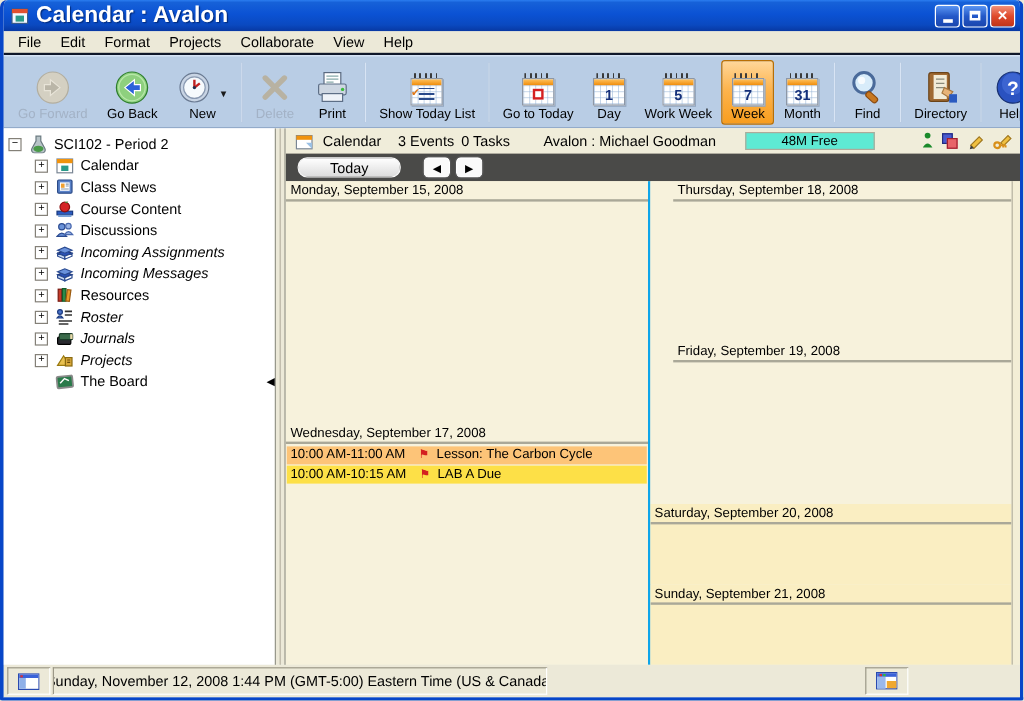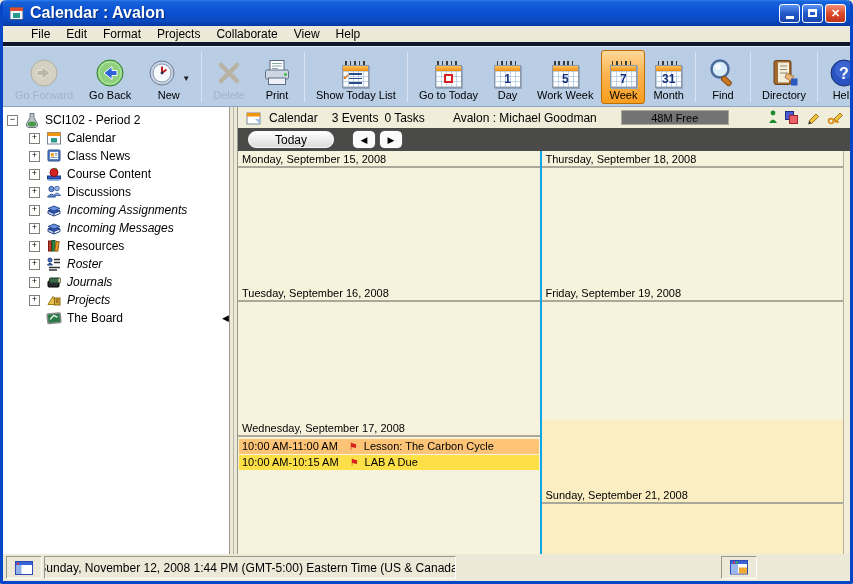--- a/index.html
+++ b/index.html
@@ -9,32 +9,32 @@
     border:3px solid #0846c8; border-top:none; border-radius:6px 6px 2px 2px;
     overflow:hidden; background:#b9cde5;
   }
   
   .titlebar {
     height:26px; flex:0 0 26px; display:flex; align-items:center; padding:0 4px 0 6px;
     background:linear-gradient(180deg,#2b7df0 0%,#1661d8 8%,#0b52d4 45%,#0a49c0 80%,#0838a2 100%);
     border-radius:4px 4px 0 0;
   }
   .title-icon { width:16px; height:16px; margin-right:5px; flex:0 0 auto; }
-  .title-text { color:#fff; font-weight:bold; font-size:16px; text-shadow:1px 1px 1px #012a7c; flex:1; white-space:nowrap; overflow:hidden; }
+  .title-text { color:#fff; font-weight:bold; font-size:19px; text-shadow:1px 1px 1px #012a7c; flex:1; white-space:nowrap; overflow:hidden; }
   .win-controls { display:flex; gap:2px; }
   .win-btn {
     width:21px; height:19px; border:1px solid #fff; border-radius:3px;
     display:flex; align-items:center; justify-content:center; color:#fff; font-size:11px; font-weight:bold;
     background:linear-gradient(180deg,#5a95f2,#2358c8 50%,#1a46ae);
   }
   .win-btn.close { background:linear-gradient(180deg,#f29078,#df4a2c 50%,#c03418); }
   .min-glyph { display:block; width:8px; height:3px; background:#fff; margin-top:9px; }
   .max-glyph { display:block; width:9px; height:8px; border:2px solid #fff; border-top-width:3px; }
   
-  .menubar { height:20px; flex:0 0 20px; background:#ece9d8; display:flex; align-items:center; padding-left:20px; border-bottom:4px solid #0f172a; }
+  .menubar { height:20px; flex:0 0 20px; background:#ece9d8; display:flex; align-items:center; padding-left:4px; border-bottom:2px solid #0f172a; }
   .menu-item { font-size:12px; color:#000; padding:2px 8px; }
   
   .toolbar { height:61px; flex:0 0 61px; background:#b9cde5; border-top:1px solid #dfeafa; border-bottom:1px solid #8ba4c4; display:flex; align-items:stretch; padding:3px 2px 2px 4px; }
   .tb-btn { display:flex; flex-direction:column; align-items:center; justify-content:flex-end; padding:1px 7px 2px 7px; border:1px solid transparent; border-radius:3px; }
   .tb-btn .tb-label { font-size:11px; color:#000; margin-top:1px; white-space:nowrap; }
   .tb-btn.disabled .tb-label { color:#a3b2c6; }
   .tb-btn.selected { background:linear-gradient(180deg,#ffd79a,#fdb44e 45%,#f89d1e); border:1px solid #b96f04; }
   .tb-sep { width:1px; background:#8fa6c4; border-right:1px solid #d8e4f4; margin:2px 3px; }
   .tb-iconrow { display:flex; align-items:center; }
   .dd-arrow { font-size:8px; color:#1a1a1a; margin-left:5px; margin-top:10px; }
@@ -62,40 +62,40 @@
   .tree-ico { width:16px; height:16px; flex:0 0 16px; margin-right:5px; }
   .tree-label.it { font-style:italic; }
   
   .splitter { width:9px; flex:0 0 9px; background:#ece9d8; border-left:1px solid #98988c; border-right:1px solid #98988c; position:relative; }
   .splitter::before { content:""; position:absolute; left:3px; top:0; bottom:0; width:1px; background:#b8b4a4; }
   .collapse-arrow { position:absolute; left:-8px; top:46%; font-size:9px; color:#000; }
   
   .main { flex:1; display:flex; flex-direction:column; min-width:0; background:#f6f1dc; }
   .infobar { height:21px; flex:0 0 21px; background:#f0edda; display:flex; align-items:center; font-size:12px; padding:0 6px 0 8px; }
   .infobar .lbl { margin-right:14px; white-space:nowrap; }
-  .free-box { background:#737373; border:1px solid #aeaa9a; height:15px; min-width:108px; font-size:11px; display:flex; align-items:center; justify-content:center; padding:0 10px; margin-left:10px; }
+  .free-box { background:#5eead4; border:1px solid #aeaa9a; height:15px; min-width:108px; font-size:11px; display:flex; align-items:center; justify-content:center; padding:0 10px; margin-left:10px; }
   .info-icons { margin-left:auto; display:flex; align-items:center; gap:7px; }
   .mini-ico { width:16px; height:16px; }
   .layers-ico { position:relative; width:14px; height:14px; }
   .layers-ico .back { position:absolute; left:0; top:0; width:9px; height:9px; background:#4a5ad0; border:1px solid #202a80; }
   .layers-ico .front { position:absolute; left:4px; top:4px; width:9px; height:9px; background:#e86468; border:1px solid #a02030; }
   
   .datebar { height:23px; flex:0 0 23px; background:#4a4a48; display:flex; align-items:center; padding:0 6px 0 10px; }
   .date-range { color:#fff; font-weight:bold; font-size:12px; flex:1; white-space:nowrap; overflow:hidden; }
   .today-btn { width:86px; height:17px; border-radius:8px; border:1px solid #f8f8f8; background:linear-gradient(180deg,#ffffff,#dcdcdc); color:#000; font-size:12px; display:flex; align-items:center; justify-content:center; margin-right:14px; }
   .nav-btn { width:22px; height:17px; border-radius:4px; background:#fafafa; border:1px solid #fff; outline:1px solid #555; display:flex; align-items:center; justify-content:center; font-size:9px; color:#000; margin-left:5px; }
   
   .grid { flex:1; display:flex; min-height:0; }
   .col { flex:1; display:flex; flex-direction:column; min-width:0; }
   .col.left { border-right:2px solid #0ea5e9; }
   .scroll-strip { flex:0 0 7px; background:#f3eed6; border-left:1px solid #b5b1a0; }
   .day { display:flex; flex-direction:column; overflow:hidden; background:#f7f2dc; }
   .day.weekend { background:#faeec2; }
   .day.h3 { flex:2 1 0; }
-  .day.h2 { flex:2 1 0; }
+  .day.h2 { flex:2 1 0;padding-left:19px; }
   .day.h1 { flex:1 1 0; }
   .day-header { flex:0 0 17px; font-size:11px; color:#000; padding:2px 0 0 4px; border-bottom:2px solid #aaa898; white-space:nowrap; }
   .day-body { flex:1; padding:2px 1px 0 1px; }
   .event { height:15px; line-height:15px; font-size:11px; color:#000; padding-left:3px; margin-bottom:1px; white-space:nowrap; overflow:hidden; }
   .event.orange { background:#fdc478; }
   .event.blue { background:#fde047; }
   .ev-time { margin-right:4px; }
   .flag-ico { color:#d42020; font-size:10px; margin:0 6px 0 7px; }
   
   .statusbar { height:27px; flex:0 0 27px; background:#ece9d8; display:flex; align-items:stretch; padding:2px 3px; gap:2px; }
@@ -433,24 +433,20 @@
             <span>▶</span>
           </div>
       </div>
 
       <div class="grid">
         <div class="col left">
           <div class="day h3">
             <div class="day-header">Monday, September 15, 2008</div>
           </div>
           <div class="day h3">
-            <div class="day-header">Tuesday, September 16, 2008</div>
-            <div class="day-body"></div>
-          </div>
-          <div class="day h3">
             <div class="day-header">Wednesday, September 17, 2008</div>
             <div class="day-body">
               <div class="event orange">
                 <span class="ev-time">10:00 AM-11:00 AM</span><span class="flag-ico">⚑</span><span>Lesson: The Carbon Cycle</span>
               </div>
               <div class="event blue">
                 <span class="ev-time">10:00 AM-10:15 AM</span><span class="flag-ico">⚑</span><span>LAB A Due</span>
               </div>
             </div>
           </div>
@@ -458,20 +454,21 @@
         <div class="col right">
           <div class="day h2">
             <div class="day-header">Thursday, September 18, 2008</div>
             <div class="day-body"></div>
           </div>
           <div class="day h2">
             <div class="day-header">Friday, September 19, 2008</div>
             <div class="day-body"></div>
           </div>
           <div class="day h1 weekend">
+            <div class="day-header">Saturday, September 20, 2008</div>
             <div class="day-body"></div>
           </div>
           <div class="day h1 weekend">
             <div class="day-header">Sunday, September 21, 2008</div>
             <div class="day-body"></div>
           </div>
         </div>
         <div class="scroll-strip"></div>
       </div>
     </div>

